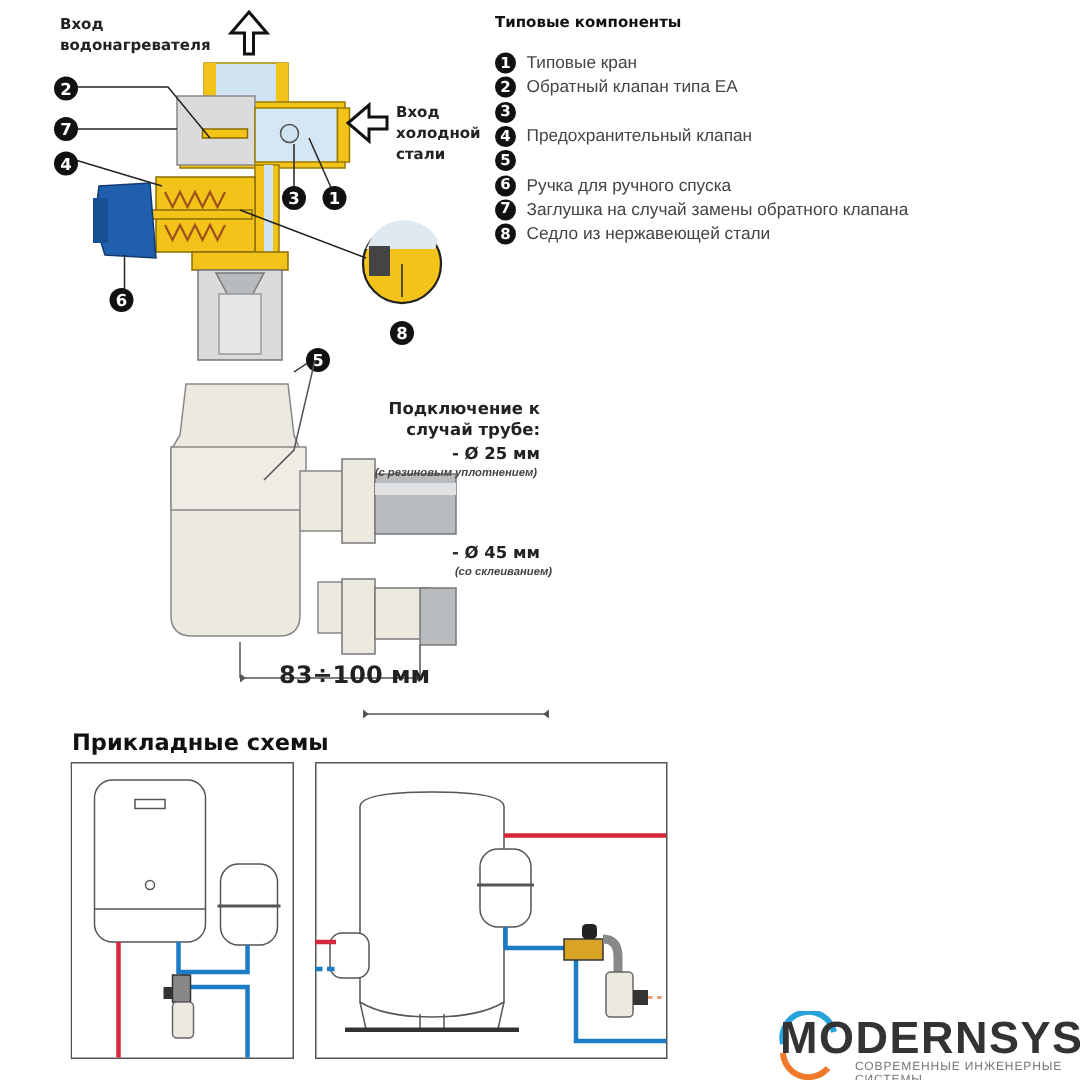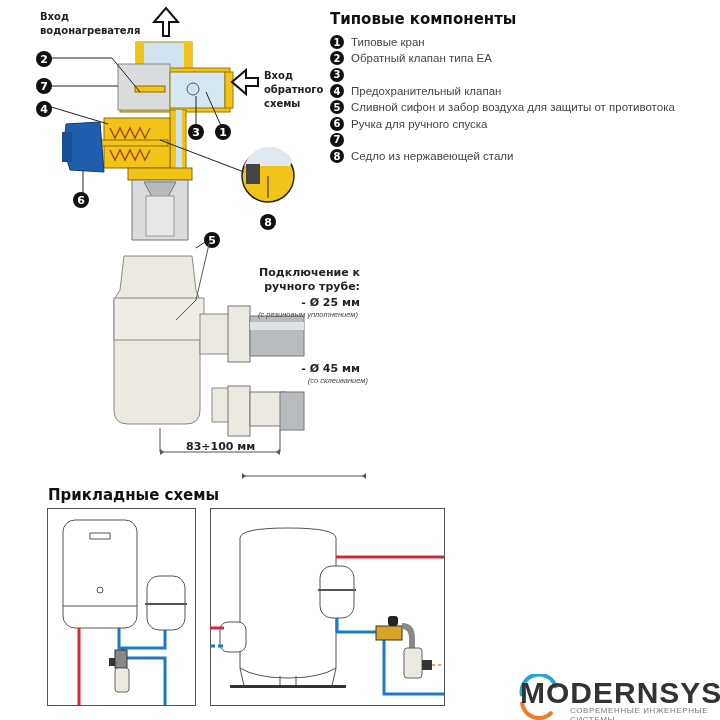--- a/index.html
+++ b/index.html
@@ -1,26 +1,26 @@
 <!DOCTYPE html>
 <html><head>
 <meta charset="utf-8">
 <style>
   html,body{margin:0;padding:0;background:#fff;}
   body{width:720px;height:720px;position:relative;overflow:hidden;font-family:"DejaVu Sans","Liberation Sans",sans-serif;color:#1a1a1a;}
   .abs{position:absolute;}
   .bold{font-weight:bold;}
   .lbl{font-size:10px;font-weight:bold;line-height:14px;color:#222;}
-  .legend-title{left:330px;top:10px;font-size:15px;font-weight:bold;color:#111;}
+  .legend-title{left:330px;top:10px;font-size:10px;font-weight:bold;color:#111;}
   .legend{left:330px;top:34px;margin:0;padding:0;list-style:none;}
   .legend li{display:flex;align-items:center;height:16.3px;font-size:11.5px;color:#444;font-family:"Liberation Sans",sans-serif;}
   .num{display:inline-flex;width:14px;height:14px;border-radius:50%;background:#111;color:#fff;font-size:10px;font-weight:bold;align-items:center;justify-content:center;margin-right:7px;font-family:"DejaVu Sans",sans-serif;flex:0 0 14px;}
   .callout{display:inline-flex;width:16px;height:16px;border-radius:50%;background:#111;color:#fff;font-size:11px;font-weight:bold;align-items:center;justify-content:center;font-family:"DejaVu Sans",sans-serif;}
   .conn{right:360px;font-size:11px;font-weight:bold;text-align:right;line-height:14px;color:#222;}
-  .sub{font-size:7.5px;font-style:italic;color:#444;font-family:"Liberation Sans",sans-serif;}
+  .sub{font-size:7.5px;font-style:italic;color:#444;font-family:"Liberation Sans",sans-serif;font-weight:bold;}
   .schemes-title{left:48px;top:486px;font-size:15px;font-weight:bold;color:#111;}
   .logo-main{left:520px;top:676px;font-size:30px;font-weight:bold;letter-spacing:1px;color:#333;font-family:"Liberation Sans",sans-serif;}
   .logo-sub{left:570px;top:706px;font-size:8px;letter-spacing:0.6px;color:#777;font-family:"Liberation Sans",sans-serif;}
 </style>
 </head>
 <body>
 
 <svg class="abs" style="left:0;top:0" width="320" height="250" viewBox="0 0 320 250">
 
   <path d="M163 36 L163 22 L154 22 L166 8 L178 22 L169 22 L169 36 Z" fill="#fff" stroke="#111" stroke-width="2"></path>
@@ -82,22 +82,22 @@
 <span class="abs callout" style="left:215px;top:124px">1</span>
 <span class="abs callout" style="left:260px;top:214px">8</span>
 <span class="abs callout" style="left:204px;top:232px">5</span>
 
 <div class="abs lbl" style="left:40px;top:10px">
   <div>Вход</div>
   <div>водонагревателя</div>
 </div>
 <div class="abs lbl" style="left:264px;top:69px">
   <div>Вход</div>
-  <div>обратного</div>
-  <div>схемы</div>
+  <div>холодной</div>
+  <div>стали</div>
 </div>
 
 <div class="abs legend-title">Типовые компоненты</div>
 <ul class="abs legend">
   <li>
       <span class="num">1</span>
       <span>Типовые кран</span>
     </li>
   <li>
       <span class="num">2</span>
@@ -105,28 +105,28 @@
     </li>
   <li>
       <span class="num">3</span>
     </li>
   <li>
       <span class="num">4</span>
       <span>Предохранительный клапан</span>
     </li>
   <li>
       <span class="num">5</span>
-      <span>Сливной сифон и забор воздуха для защиты от противотока</span>
     </li>
   <li>
       <span class="num">6</span>
       <span>Ручка для ручного спуска</span>
     </li>
   <li>
       <span class="num">7</span>
+      <span>Заглушка на случай замены обратного клапана</span>
     </li>
   <li>
       <span class="num">8</span>
       <span>Седло из нержавеющей стали</span>
     </li>
 </ul>
 
 <svg class="abs" style="left:100px;top:240px" width="280" height="250" viewBox="0 0 280 250">
   <path d="M24 16 L92 16 L96 50 L100 60 L100 170 Q100 184 86 184 L28 184 Q14 184 14 170 L14 60 L20 50 Z" fill="#ece9e1" stroke="#888"></path>
   <rect x="14" y="58" width="90" height="42" fill="#efece5" stroke="#888"></rect>
@@ -144,27 +144,27 @@
     <path d="M60 212 L180 212"></path>
     <path d="M142 236 L266 236"></path>
     <path d="M110 0 L96 60 L76 80"></path>
   </g>
   <path d="M60 209 L64 212 L60 215 Z M180 209 L176 212 L180 215 Z" fill="#555"></path>
   <path d="M142 233 L146 236 L142 239 Z M266 233 L262 236 L266 239 Z" fill="#555"></path>
 </svg>
 
 <div class="abs conn" style="top:266px">
   <div>Подключение к</div>
-  <div>ручного трубе:</div>
+  <div>случай трубе:</div>
 </div>
 <div class="abs conn" style="top:296px">- Ø 25 мм</div>
 <div class="abs sub" style="right:362px;top:310px">(с резиновым уплотнением)</div>
 <div class="abs conn" style="top:362px">- Ø 45 мм</div>
 <div class="abs sub" style="right:352px;top:376px">(со склеиванием)</div>
-<div class="abs bold" style="left:186px;top:440px;font-size:11px;color:#222">83÷100 мм</div>
+<div class="abs bold" style="left:186px;top:440px;font-size:16px;color:#222">83÷100 мм</div>
 
 <div class="abs schemes-title">Прикладные схемы</div>
 
 <svg class="abs" style="left:47px;top:508px" width="150" height="200" viewBox="0 0 150 200">
   <rect x="0.5" y="0.5" width="148" height="197" fill="#fff" stroke="#555"></rect>
   <rect x="16" y="12" width="74" height="108" rx="12" fill="#fff" stroke="#555"></rect>
   <line x1="16" y1="98" x2="90" y2="98" stroke="#555"></line>
   <rect x="43" y="25" width="20" height="6" fill="#fff" stroke="#555"></rect>
   <circle cx="53" cy="82" r="3" fill="#fff" stroke="#555"></circle>
   <rect x="100" y="68" width="38" height="54" rx="12" fill="#fff" stroke="#555"></rect>

